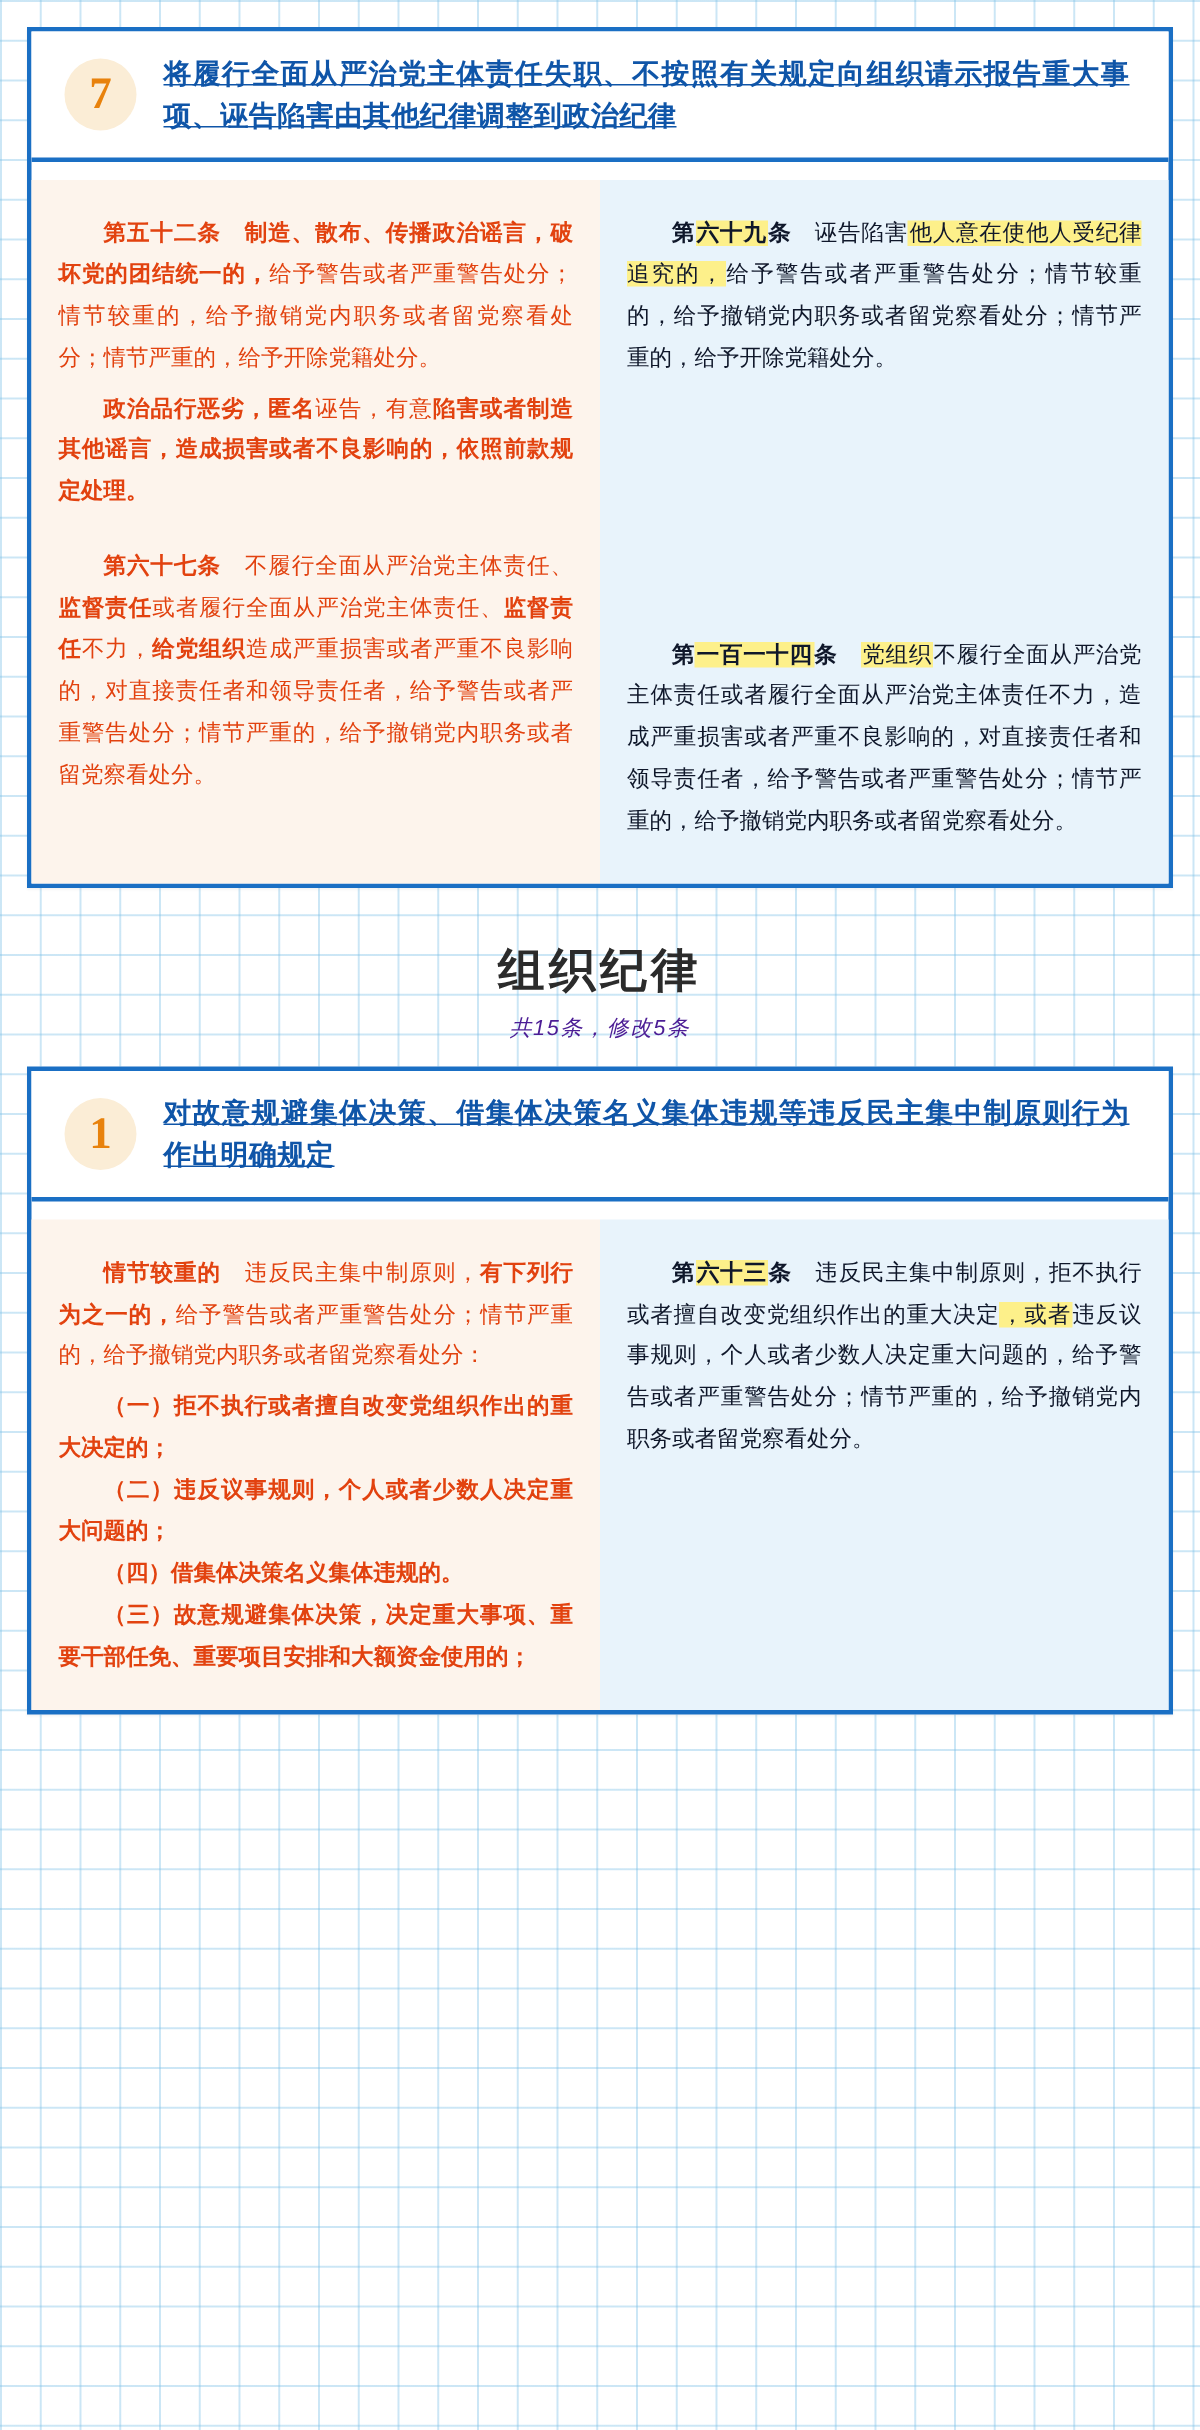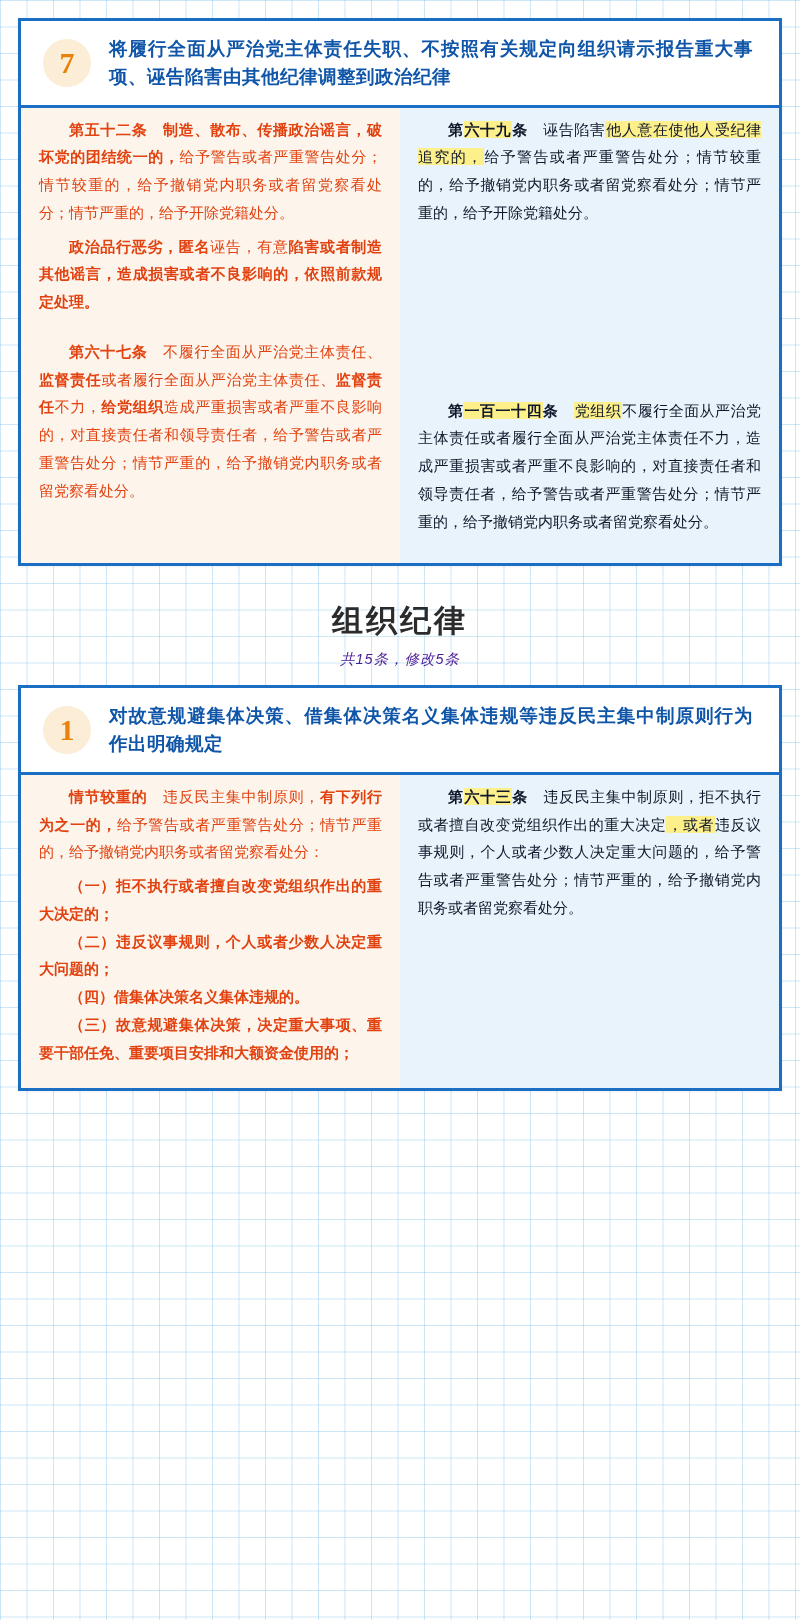--- a/index.html
+++ b/index.html
@@ -57,29 +57,31 @@
     font-family:"Liberation Serif","DejaVu Serif",serif;
   }
   .card-title{
     flex:1 1 auto;
     color:#0f55a8;
     font-weight:bold;
     font-size:18.5px;
     line-height:1.5;
     text-align:justify;
     letter-spacing:.5px;
+    text-decoration:underline;
   }
 
   .cols{display:flex;}
   .col{
     box-sizing:border-box;
-    padding:8px 18px 22px 18px;
+    padding:22px 18px 22px 18px;
     font-size:15px;
     line-height:1.85;
     text-align:justify;
+    margin-top:12px;
   }
   .col-left{
     width:50%;
     background:#fdf4ec;
     color:#e2420f;
   }
   .col-right{
     width:50%;
     background:#e8f3fb;
     color:#0f172a;

